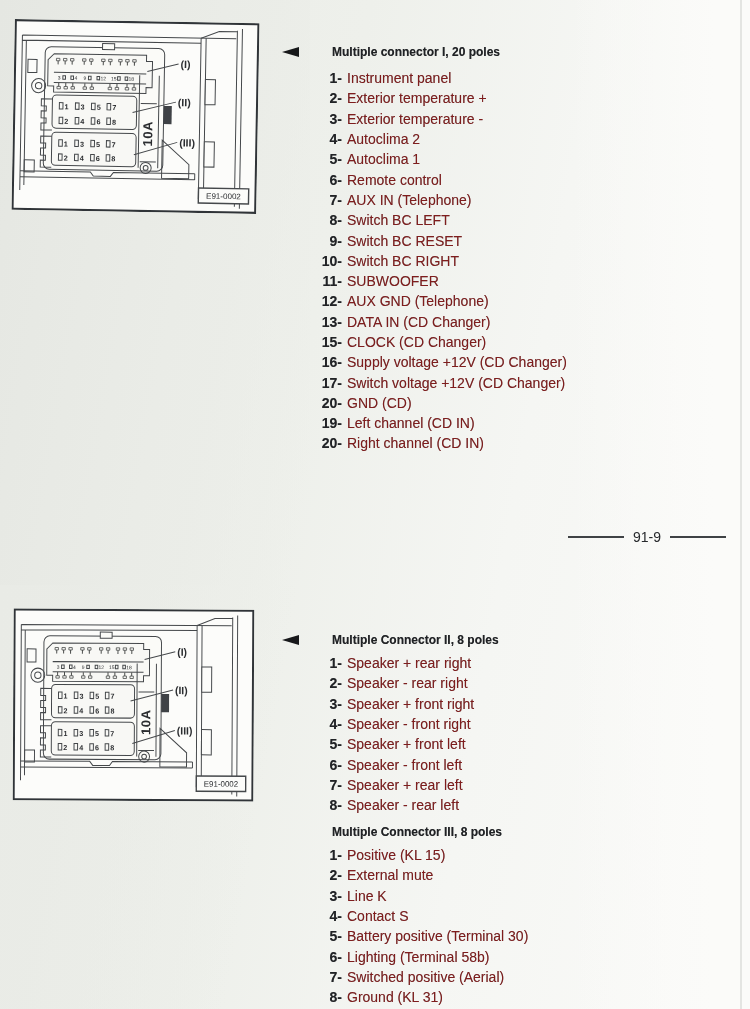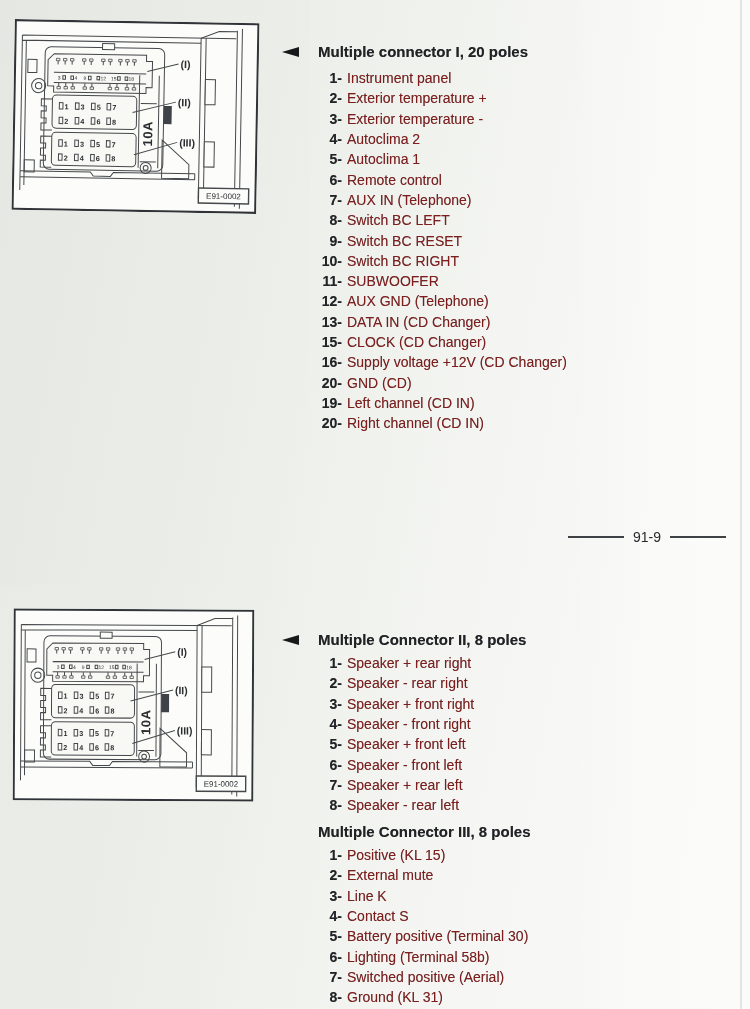--- a/index.html
+++ b/index.html
@@ -20,21 +20,21 @@
   svg .ln{fill:none;stroke:#45484b;stroke-width:1;}
   svg text{fill:#2b2d30;stroke:none;font-family:"Liberation Sans",sans-serif;}
   svg text.cal{font-size:10.5px;font-weight:700;}
   svg text.fuse{font-size:13px;font-weight:700;letter-spacing:.5px;}
   svg text.fig{font-size:8px;text-anchor:middle;}
   svg text.p1{font-size:5px;}
   svg text.p2{font-size:7.2px;font-weight:600;}
 
   .list{position:absolute;left:280px;width:450px;}
   .list .head{position:relative;height:20px;}
-  .list .head h2{margin:0 0 0 38px;font-size:15px;line-height:20px;font-weight:700;color:#202225;
+  .list .head h2{margin:0 0 0 52px;font-size:12px;line-height:20px;font-weight:700;color:#202225;
     text-shadow:0 0 .5px rgba(32,34,37,.5);}
   .arrow{position:absolute;left:2px;top:5px;width:0;height:0;
     border-top:5.5px solid transparent;border-bottom:5.5px solid transparent;border-right:17px solid #17181a;}
   .rows{margin:6px 0 0 12px;}
   .row{height:20.3px;display:flex;align-items:center;font-size:14px;
     text-shadow:0 0 .5px rgba(44,46,48,.45);}
   .row .num{display:inline-block;width:50px;text-align:right;font-weight:700;color:#212326;}
   .row .txt{margin-left:5px;color:#7f1d1d;}
   .list-2 .rows,.list-3 .rows{margin-top:3px;}
 
@@ -342,20 +342,24 @@
       <div class="row">
         <span class="num">15-</span>
         <span class="txt">CLOCK (CD Changer)</span>
       </div>
 
       <div class="row">
         <span class="num">16-</span>
         <span class="txt">Supply voltage +12V (CD Changer)</span>
       </div>
 
+      <div class="row">
+        <span class="num">17-</span>
+        <span class="txt">Switch voltage +12V (CD Changer)</span>
+      </div>
 
       <div class="row">
         <span class="num">20-</span>
         <span class="txt">GND (CD)</span>
       </div>
 
       <div class="row">
         <span class="num">19-</span>
         <span class="txt">Left channel (CD IN)</span>
       </div>

